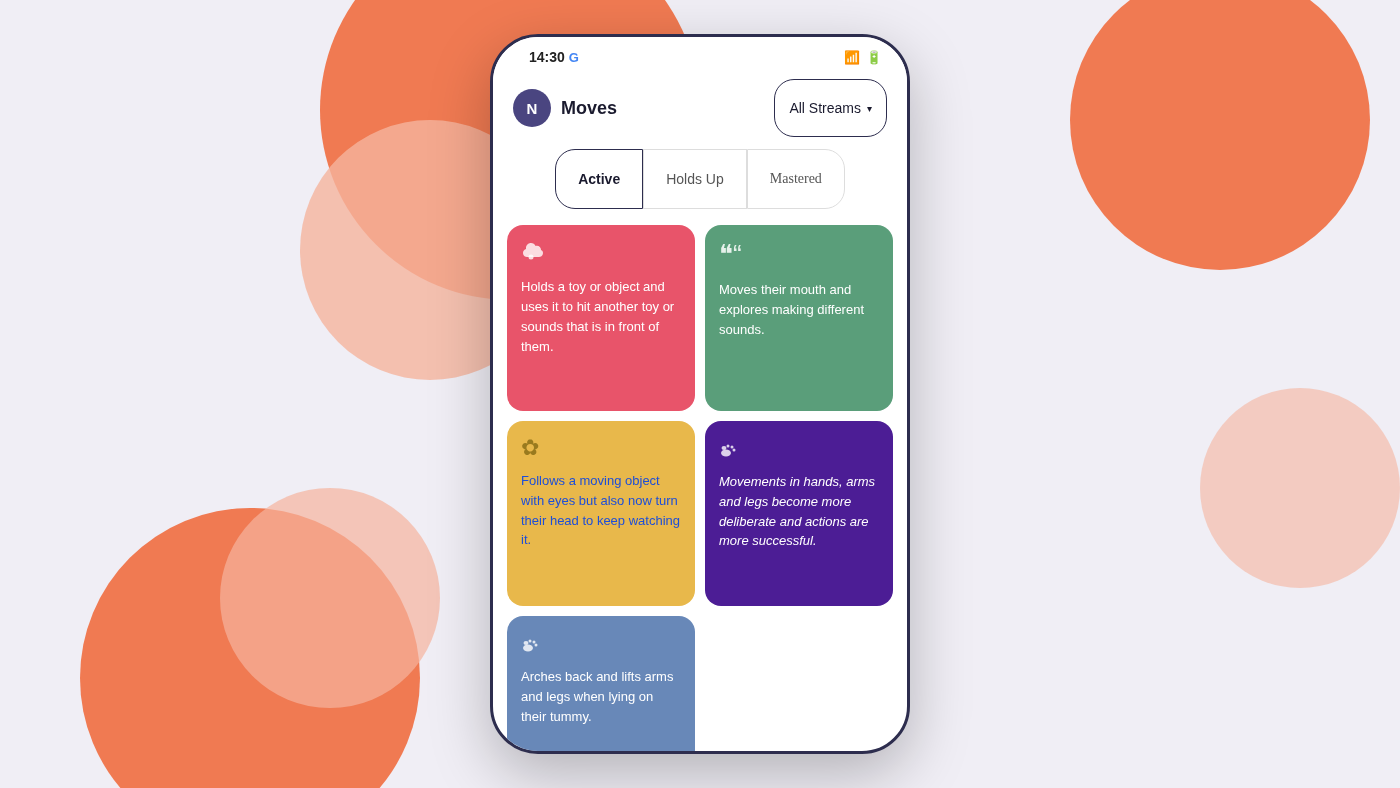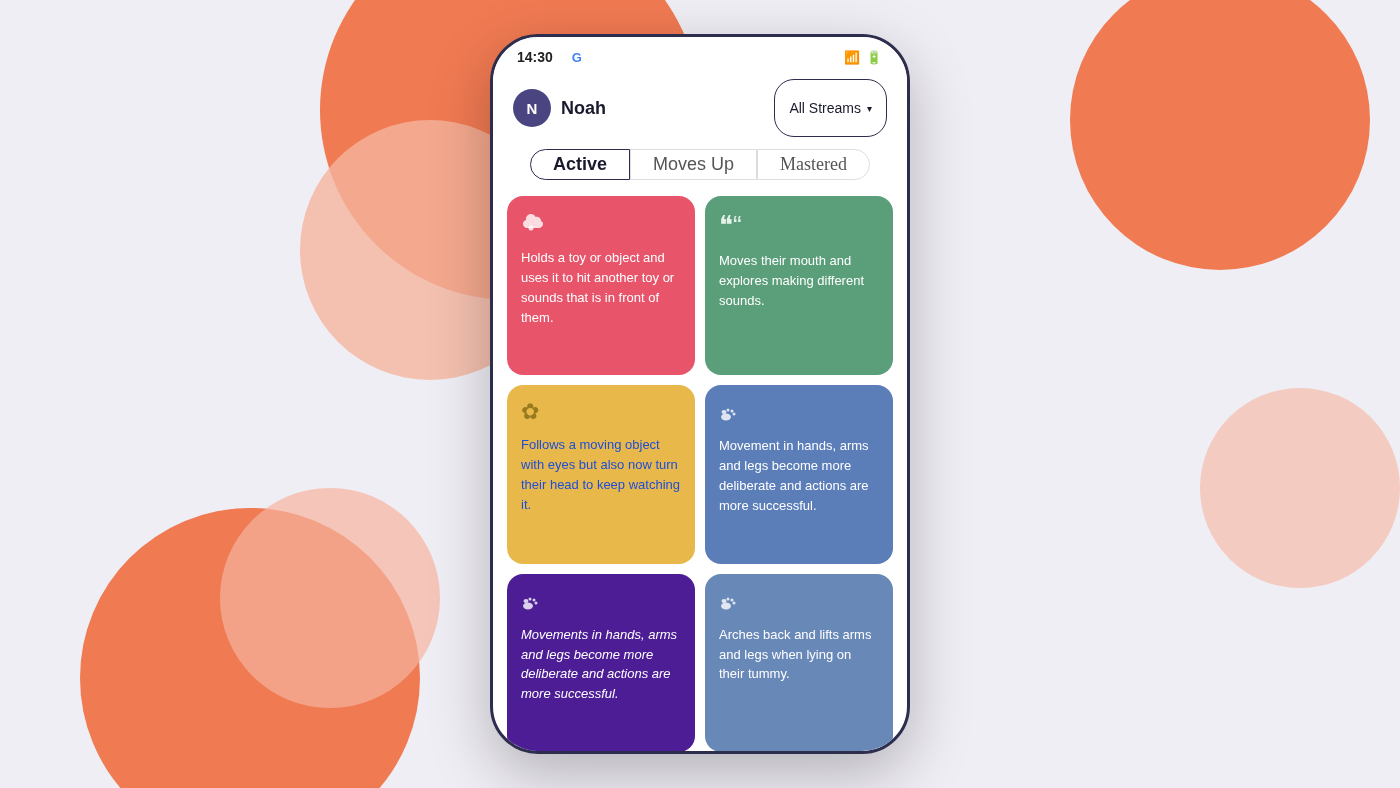--- a/index.html
+++ b/index.html
@@ -147,24 +147,24 @@
 
     
     .tab-bar {
       display: flex;
       justify-content: center;
       gap: 0;
       padding: 0 20px 12px;
       background: #fff;
     }
     .tab {
-      padding: 4px 22px;
+      padding: 21px 22px;
       border: 1.5px solid #ddd;
       background: #fff;
-      font-size: 18px;
+      font-size: 14px;
       font-weight: 500;
       color: #555;
       cursor: pointer;
     }
     .tab:first-child {
       border-radius: 20px 0 0 20px;
     }
     .tab:last-child {
       border-radius: 0 20px 20px 0;
       font-family: Liberation Serif, serif;
@@ -227,49 +227,49 @@
 <div class="bg-circle bg-circle-2"></div>
 <div class="bg-circle bg-circle-3"></div>
 <div class="bg-circle bg-circle-4"></div>
 <div class="bg-circle bg-circle-5"></div>
 <div class="bg-circle bg-circle-6"></div>
 
 <div class="phone-wrapper">
   <div class="phone-outer">
 
     <div class="status-bar">
-      <div style="display:flex;align-items:center;gap:15px;">
+      <div style="display:flex;align-items:center;gap:0;margin-left:12px;">
         <span class="status-time">14:30</span>
         <span class="google-g">G</span>
       </div>
       <div class="status-icons">
         <span style="font-size:13px;">📶</span>
         <span style="font-size:13px;">🔋</span>
       </div>
     </div>
 
     <div class="header">
       <div class="user-info">
         <div class="avatar">
           <span>N</span>
         </div>
-        <span class="user-name">Noah</span>
+        <span class="user-name">Moves</span>
       </div>
       <button class="streams-btn">
         <span>All Streams</span>
         <span class="chevron">▾</span>
       </button>
     </div>
 
     <div class="tab-bar">
       <button class="tab active">
         <span>Active</span>
       </button>
       <button class="tab">
-        <span>Moves Up</span>
+        <span>Holds Up</span>
       </button>
       <button class="tab">
         <span>Mastered</span>
       </button>
     </div>
 
     <div class="card-grid">
 
       <div class="card card-red">
         <span class="card-icon">
@@ -284,32 +284,20 @@
       <div class="card card-green">
         <span class="card-icon icon-quote" style="font-size:26px;color:rgba(255,255,255,0.85);">“</span>
         <span class="card-text">Moves their mouth and explores making different sounds.</span>
       </div>
 
       <div class="card card-yellow">
         <span class="card-icon" style="font-size:22px;color:rgba(100,80,0,0.6);">✿</span>
         <span class="card-text">Follows a moving object with eyes but also now turn their head to keep watching it.</span>
       </div>
 
-      <div class="card card-blue">
-        <span class="card-icon" style="font-size:18px;color:rgba(255,255,255,0.8);">
-          <svg width="20" height="22" viewBox="0 0 20 22" fill="none">
-            <ellipse cx="7" cy="18" rx="5" ry="3.5" fill="rgba(255,255,255,0.8)"></ellipse>
-            <ellipse cx="5" cy="13" rx="2.5" ry="2" fill="rgba(255,255,255,0.8)"></ellipse>
-            <circle cx="9" cy="11" r="1.5" fill="rgba(255,255,255,0.8)"></circle>
-            <circle cx="13" cy="12" r="1.5" fill="rgba(255,255,255,0.8)"></circle>
-            <circle cx="15" cy="15" r="1.5" fill="rgba(255,255,255,0.8)"></circle>
-          </svg>
-        </span>
-        <span class="card-text">Movement in hands, arms and legs become more deliberate and actions are more successful.</span>
-      </div>
 
       <div class="card card-blue-2">
         <span class="card-icon" style="font-size:18px;color:rgba(255,255,255,0.8);">
           <svg width="20" height="22" viewBox="0 0 20 22" fill="none">
             <ellipse cx="7" cy="18" rx="5" ry="3.5" fill="rgba(255,255,255,0.8)"></ellipse>
             <ellipse cx="5" cy="13" rx="2.5" ry="2" fill="rgba(255,255,255,0.8)"></ellipse>
             <circle cx="9" cy="11" r="1.5" fill="rgba(255,255,255,0.8)"></circle>
             <circle cx="13" cy="12" r="1.5" fill="rgba(255,255,255,0.8)"></circle>
             <circle cx="15" cy="15" r="1.5" fill="rgba(255,255,255,0.8)"></circle>
           </svg>

